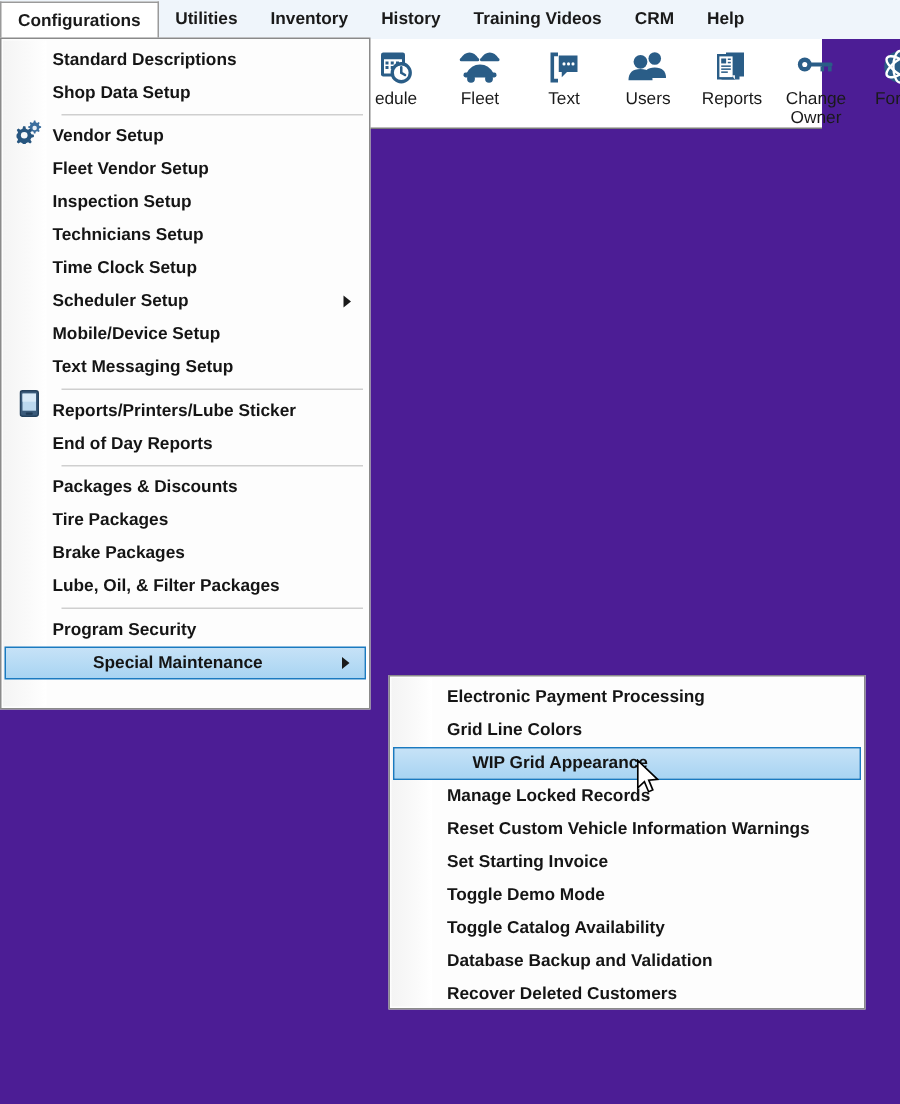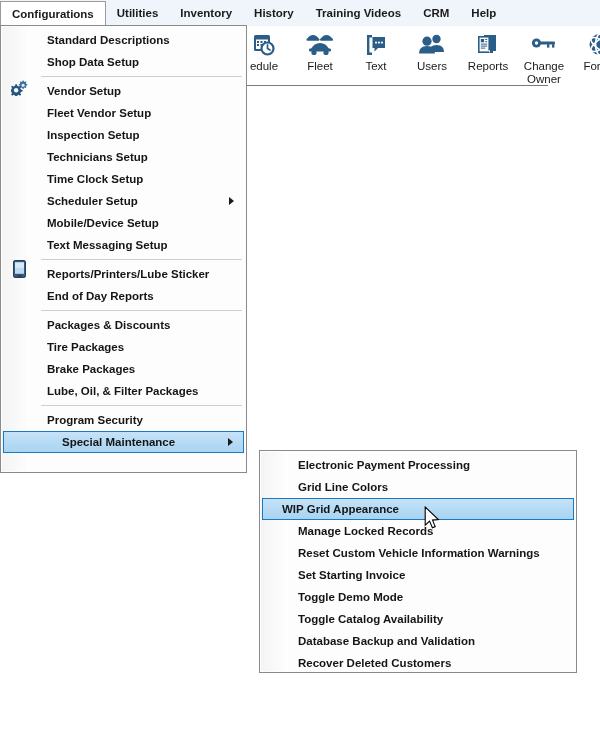--- a/index.html
+++ b/index.html
@@ -5,21 +5,21 @@
 <style>
   html, body {
     margin: 0;
     padding: 0;
     background: #000000;
   }
   #app {
     position: relative;
     width: 600px;
     height: 736px;
-    background: #ffffff;
+    background: #4c1d95;
     overflow: hidden;
     font-family: "Liberation Sans", sans-serif;
     -webkit-font-smoothing: none;
   }
 
   
   .menubar {
     position: absolute;
     left: 0; top: 0;
     width: 600px; height: 26px;
@@ -119,21 +119,21 @@
     margin: 0 2px;
     display: flex;
     align-items: center;
     box-sizing: border-box;
     z-index: 2;
   }
   .mi-label {
     font-size: 11.5px;
     font-weight: bold;
     color: #151515;
-    margin-left: 44px;
+    margin-left: 32px;
     white-space: nowrap;
   }
   .mi.sel {
     background: linear-gradient(to bottom, #c6e2f7 0%, #a8d4f2 100%);
     border: 1px solid #1a7ac0;
   }
   .mi.sel .mi-label { margin-left: 58px; }
   .mi-arrow {
     position: absolute;
     right: 10px;
@@ -169,21 +169,21 @@
     top: 450px;
     width: 318px;
     height: 223px;
     padding-top: 3px;
     padding-bottom: 3px;
   }
   #sub-menu .gutter {
     width: 27px;
   }
   #sub-menu .mi-label { margin-left: 36px; }
-  #sub-menu .mi.sel .mi-label { margin-left: 19px; }
+  #sub-menu .mi.sel .mi-label { margin-left: 52px; }
 
   
   .cursor {
     position: absolute;
     left: 424px; top: 506px;
     z-index: 200;
     pointer-events: none;
   }
 </style>
 </head>

